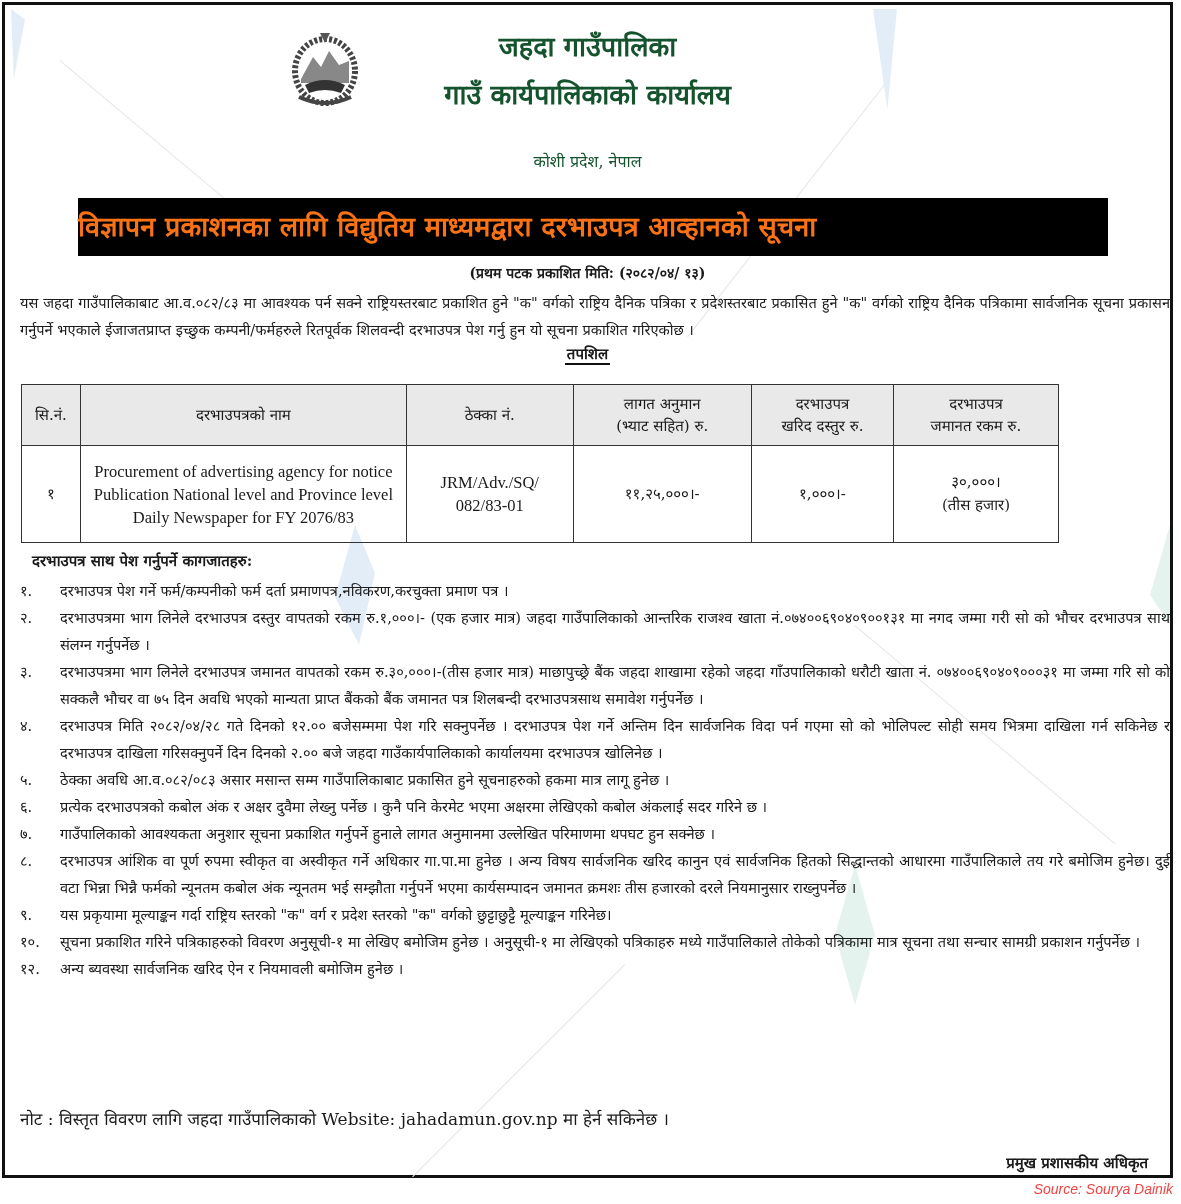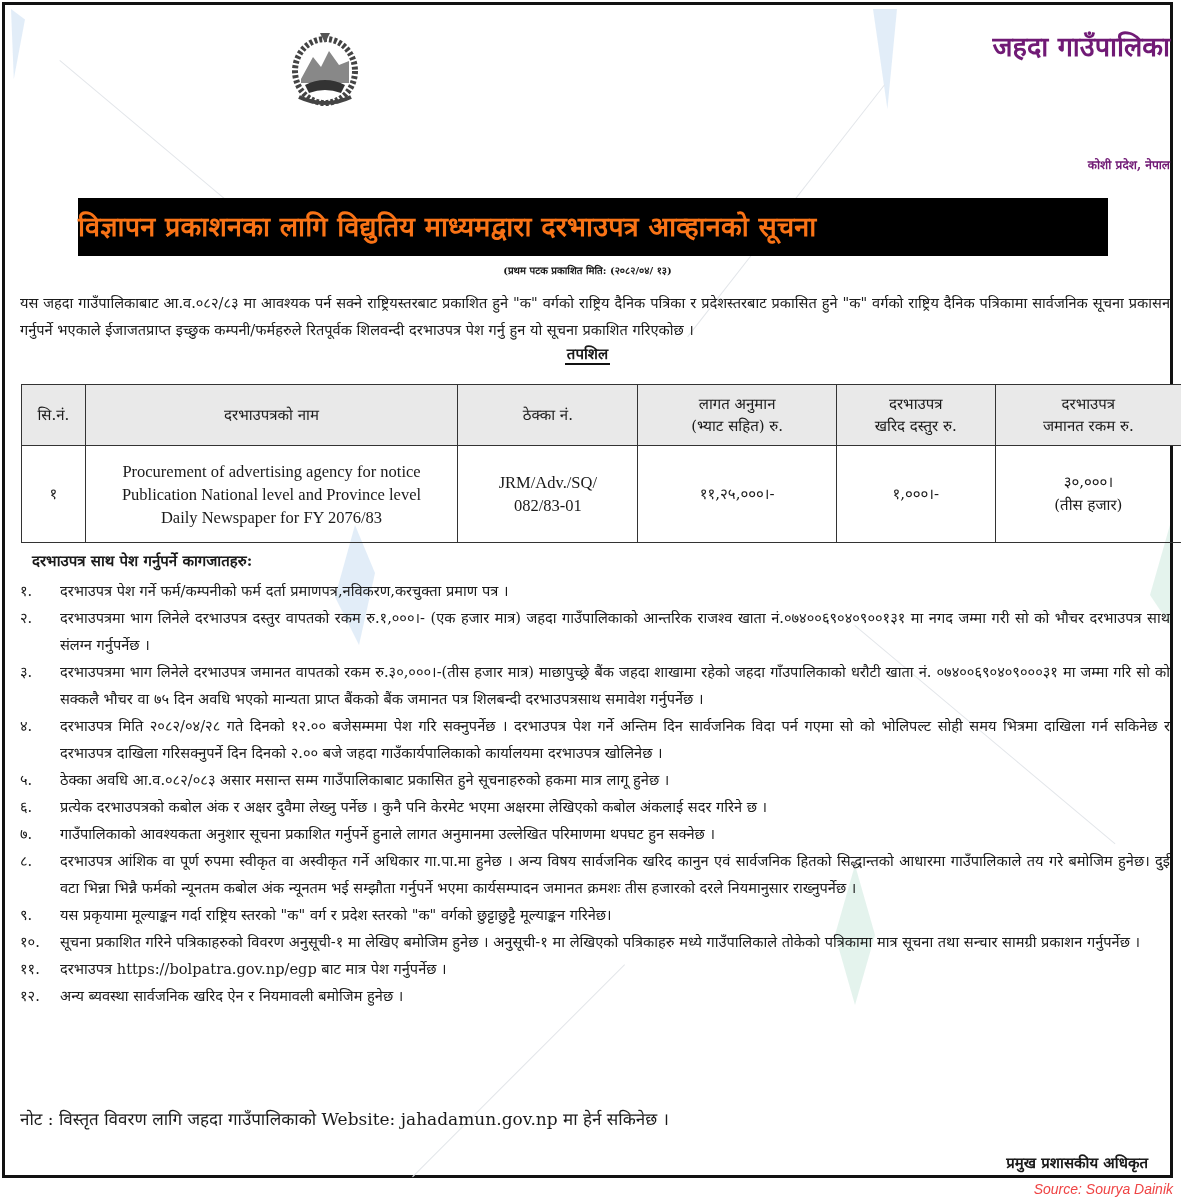--- a/index.html
+++ b/index.html
@@ -4,36 +4,36 @@
   <style>
     html, body { margin: 0; padding: 0; background: #ffffff; }
     body { width: 1181px; height: 1204px; position: relative; overflow: hidden;
       font-family: "DejaVu Serif", "Liberation Serif", serif; color: #1a1a1a; }
     .frame { position: absolute; left: 2px; top: 2px; width: 1171px; height: 1176px;
       border: 3px solid #111; box-sizing: border-box; background: #fff; }
     .watermark { position: absolute; pointer-events: none; }
     .wm-shard { position: absolute; background: #d6e6f5; opacity: 0.7; }
     .wm-line { position: absolute; height: 1px; background: #e3e6ea; transform-origin: 0 0; }
     .logo { position: absolute; left: 282px; top: 22px; width: 76px; height: 82px; }
-    .hdr { position: absolute; left: 0; width: 100%; text-align: right; color: #701a75; }
+    .hdr { position: absolute; left: 0; width: 100%; text-align: center; color: #14532d; }
     .hdr-1 { top: 22px; font-size: 27px; font-weight: bold; }
     .hdr-2 { top: 70px; font-size: 27px; font-weight: bold; }
     .hdr-3 { top: 120px; font-size: 14px; font-weight: bold; }
-    .hdr-4 { top: 151px; font-size: 12px; font-weight: bold; }
+    .hdr-4 { top: 145px; font-size: 16px; font-weight: normal; }
     .banner { position: absolute; left: 73px; top: 193px; width: 1030px; height: 58px;
       background: #000; color: #f97316; font-size: 27px; font-weight: bold; 
       line-height: 58px; letter-spacing: 0.2px; }
     .pubdate { position: absolute; left: 0; width: 100%; top: 258px; text-align: center;
-      font-size: 10px; font-weight: bold; }
+      font-size: 14px; font-weight: bold; }
     .intro { position: absolute; left: 15px; top: 284px; width: 1150px; font-size: 14.6px;
       line-height: 27px; text-align: justify; }
     .tapasil { position: absolute; left: 0; width: 100%; top: 338px; text-align: center;
       font-size: 15px; font-weight: bold; }
     .tapasil span { border-bottom: 2px solid #111; padding: 0 2px; }
-    table.bids { position: absolute; left: 16px; top: 379px; width: 1161px; border-collapse: collapse;
+    table.bids { position: absolute; left: 16px; top: 379px; width: 1038px; border-collapse: collapse;
       font-size: 15px; }
     table.bids th, table.bids td { border: 1.5px solid #333; text-align: center; vertical-align: middle; }
     table.bids th { background: #e9e9e9; font-weight: normal; height: 58px; line-height: 22px; }
     table.bids td { height: 94px; line-height: 23px; }
     td.en { font-family: "Liberation Serif", "DejaVu Serif", serif; font-size: 16.5px; }
     .docs-title { position: absolute; left: 27px; top: 545px; font-size: 15px; font-weight: bold; }
     ol.items { position: absolute; left: 15px; top: 572px; width: 1150px; margin: 0; padding: 0;
       list-style: none; font-size: 14.6px; line-height: 27px; }
     ol.items li { display: flex; }
     ol.items li .num { width: 40px; flex: none; }
@@ -62,20 +62,21 @@
 
   <svg class="logo" viewBox="0 0 76 82">
     <ellipse cx="38" cy="44" rx="30" ry="32" fill="none" stroke="#444" stroke-width="6" stroke-dasharray="3 2"></ellipse>
     <path d="M14 52 L26 30 L34 40 L42 24 L52 38 L62 34 L62 56 L14 56 Z" fill="#888"></path>
     <path d="M18 58 Q38 48 58 58 L54 66 Q38 60 22 66 Z" fill="#333"></path>
     <path d="M33 6 L38 16 L43 6 Z" fill="#555"></path>
     <path d="M12 70 Q38 82 64 70" fill="none" stroke="#444" stroke-width="4"></path>
   </svg>
 
   <div class="hdr hdr-1">जहदा गाउँपालिका</div>
+  <div class="hdr hdr-2">गाउँ कार्यपालिकाको कार्यालय</div>
   <div class="hdr hdr-4">कोशी प्रदेश, नेपाल</div>
 
   <div class="banner">विज्ञापन प्रकाशनका लागि विद्युतिय माध्यमद्वारा दरभाउपत्र आव्हानको सूचना</div>
   <div class="pubdate">(प्रथम पटक प्रकाशित मिति: (२०८२/०४/ १३)</div>
 
   <div class="intro">यस जहदा गाउँपालिकाबाट आ.व.०८२/८३ मा आवश्यक पर्न सक्ने राष्ट्रियस्तरबाट प्रकाशित हुने "क" वर्गको राष्ट्रिय दैनिक पत्रिका र प्रदेशस्तरबाट प्रकासित हुने "क" वर्गको राष्ट्रिय दैनिक पत्रिकामा सार्वजनिक सूचना प्रकासन गर्नुपर्ने भएकाले ईजाजतप्राप्त इच्छुक कम्पनी/फर्महरुले रितपूर्वक शिलवन्दी दरभाउपत्र पेश गर्नु हुन यो सूचना प्रकाशित गरिएकोछ ।</div>
 
   <div class="tapasil">
     <span>तपशिल</span>
   </div>
@@ -173,24 +174,20 @@
       </li>
     <li>
         <span class="num">९.</span>
         <span class="txt">यस प्रकृयामा मूल्याङ्कन गर्दा राष्ट्रिय स्तरको "क" वर्ग र प्रदेश स्तरको "क" वर्गको छुट्टाछुट्टै मूल्याङ्कन गरिनेछ।</span>
       </li>
     <li>
         <span class="num">१०.</span>
         <span class="txt">सूचना प्रकाशित गरिने पत्रिकाहरुको विवरण अनुसूची-१ मा लेखिए बमोजिम हुनेछ । अनुसूची-१ मा लेखिएको पत्रिकाहरु मध्ये गाउँपालिकाले तोकेको पत्रिकामा मात्र सूचना तथा सन्चार सामग्री प्रकाशन गर्नुपर्नेछ ।</span>
       </li>
     <li>
-        <span class="num">११.</span>
-        <span class="txt">दरभाउपत्र https://bolpatra.gov.np/egp बाट मात्र पेश गर्नुपर्नेछ ।</span>
-      </li>
-    <li>
         <span class="num">१२.</span>
         <span class="txt">अन्य ब्यवस्था सार्वजनिक खरिद ऐन र नियमावली बमोजिम हुनेछ ।</span>
       </li>
   </ol>
 
   <div class="note">नोट : विस्तृत विवरण लागि जहदा गाउँपालिकाको Website: jahadamun.gov.np मा हेर्न सकिनेछ ।</div>
   <div class="signer">प्रमुख प्रशासकीय अधिकृत</div>
 </div>
 
 <div class="source">Source: Sourya Dainik</div>

